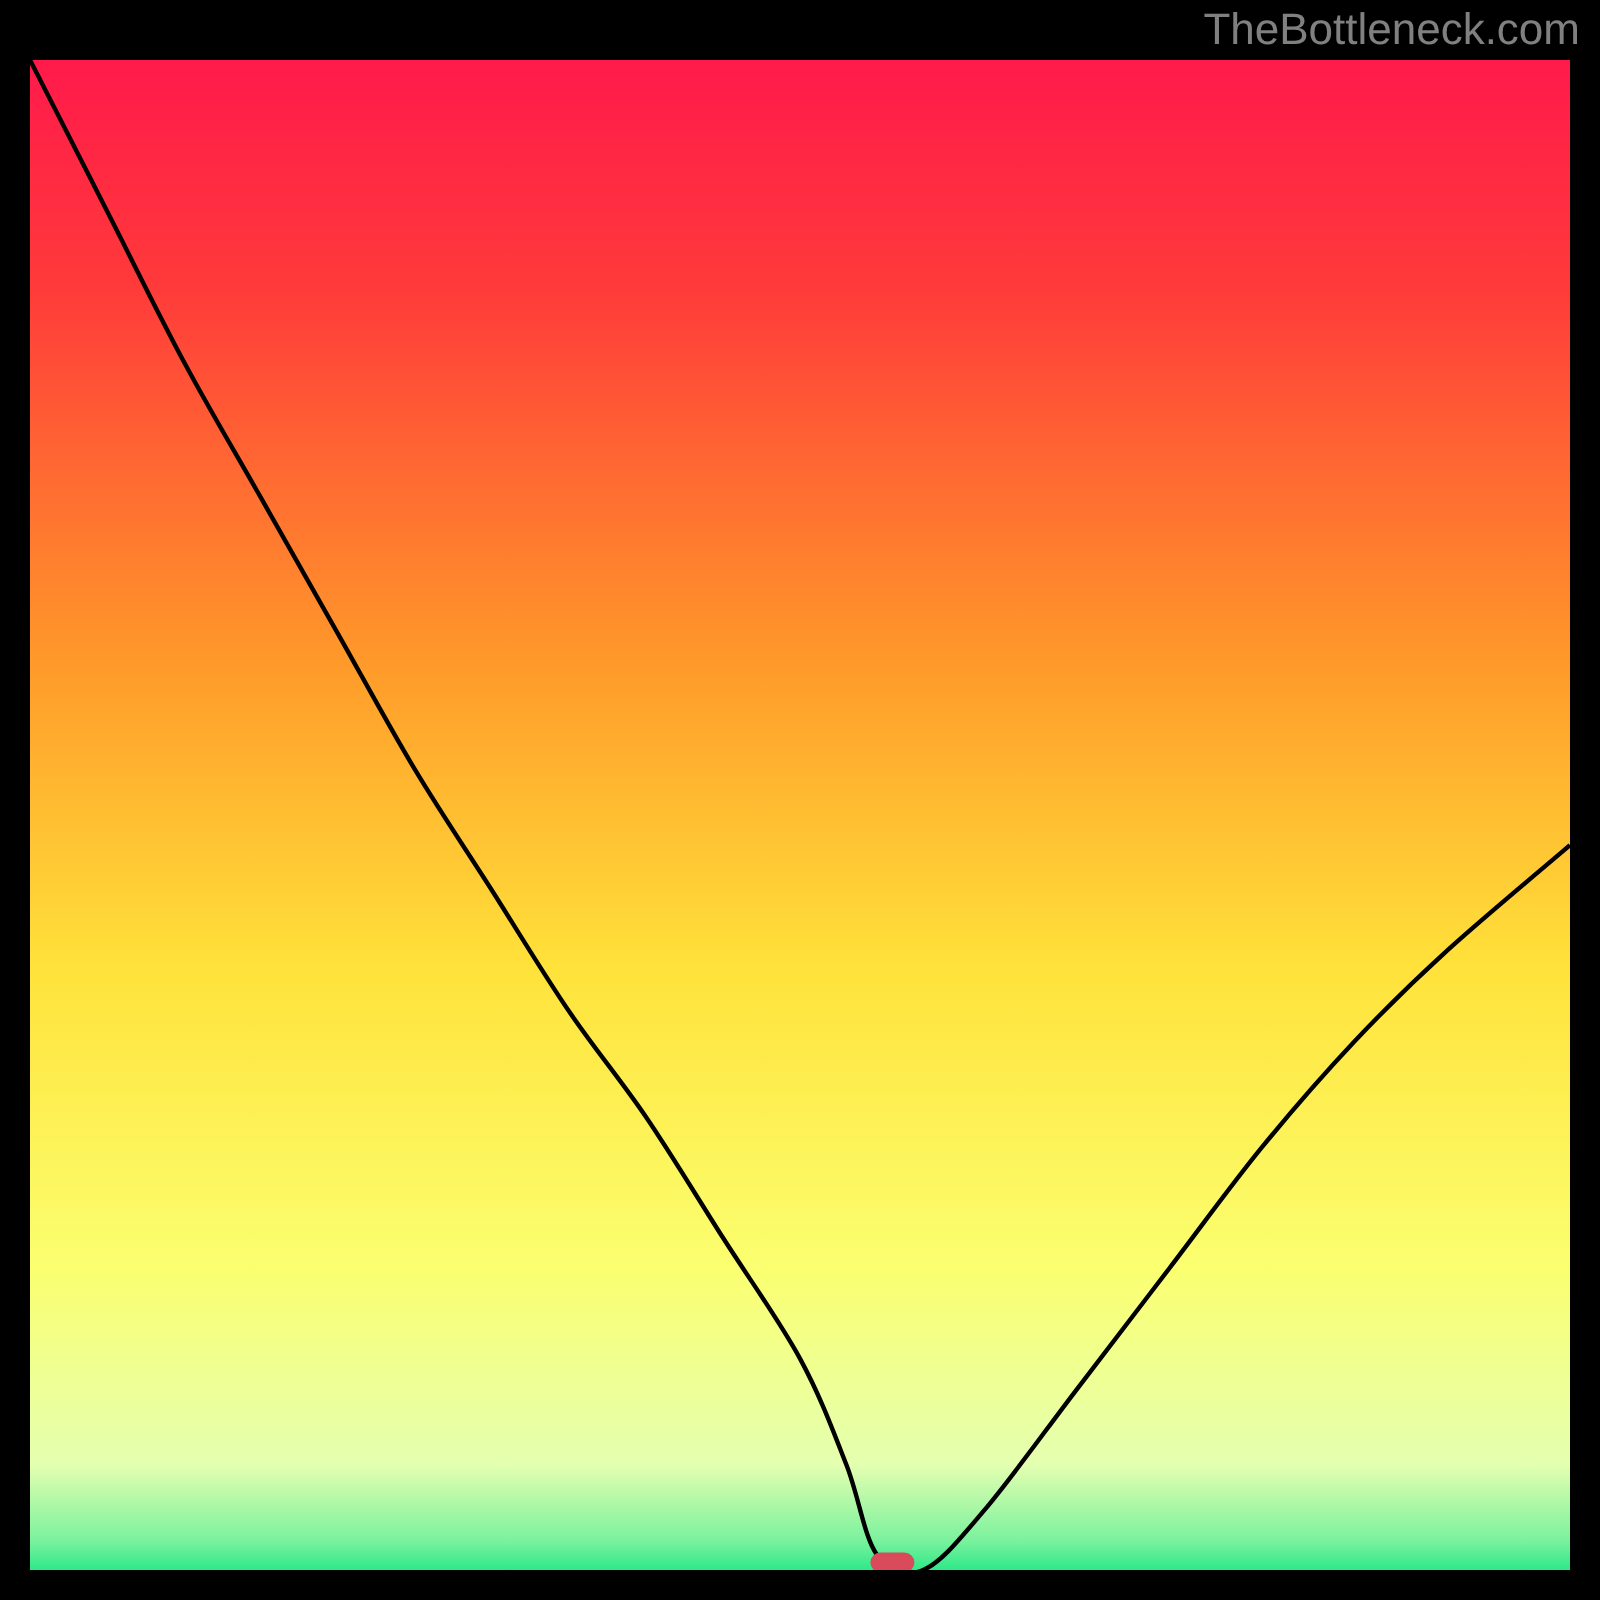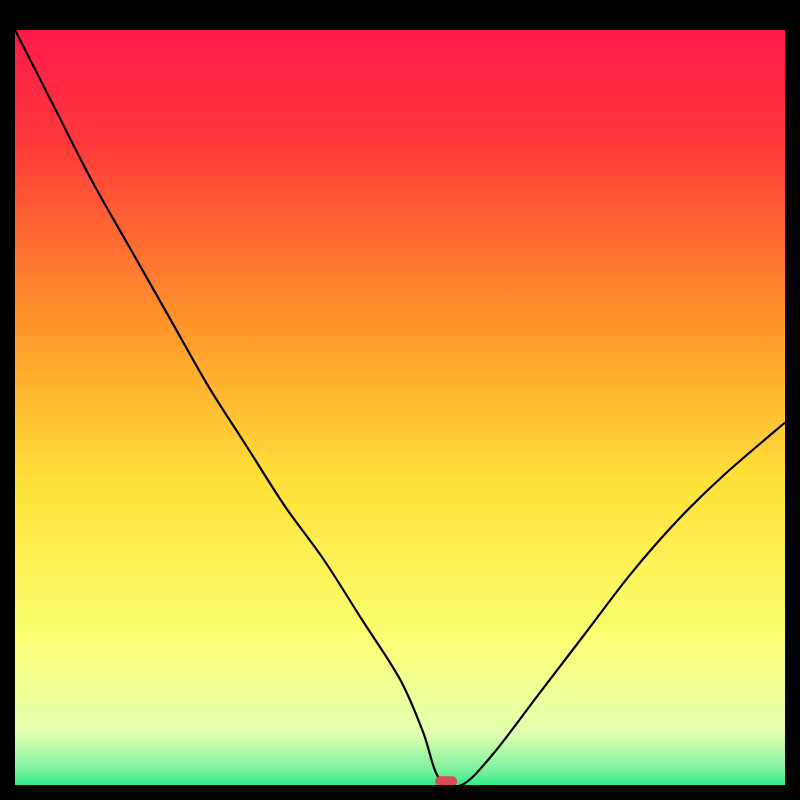--- a/index.html
+++ b/index.html
@@ -34,20 +34,21 @@
     overflow: hidden;
   }
   svg {
     display: block;
   }
 </style>
 </head>
 <body>
 
 <div class="container">
+  <div class="watermark">TheBottleneck.com</div>
 
   <div class="plot-area">
     <svg id="chart-svg" width="770" height="755" viewBox="0 0 770 755">
       <defs>
         <linearGradient id="bg-grad" x1="0" y1="0" x2="0" y2="1">
             <stop offset="0%" stop-color="#ff1a4b"></stop>
             <stop offset="15%" stop-color="#ff3a3a"></stop>
             <stop offset="40%" stop-color="#ff9a2a"></stop>
             <stop offset="60%" stop-color="#ffe23a"></stop>
             <stop offset="80%" stop-color="#fbff70"></stop>

